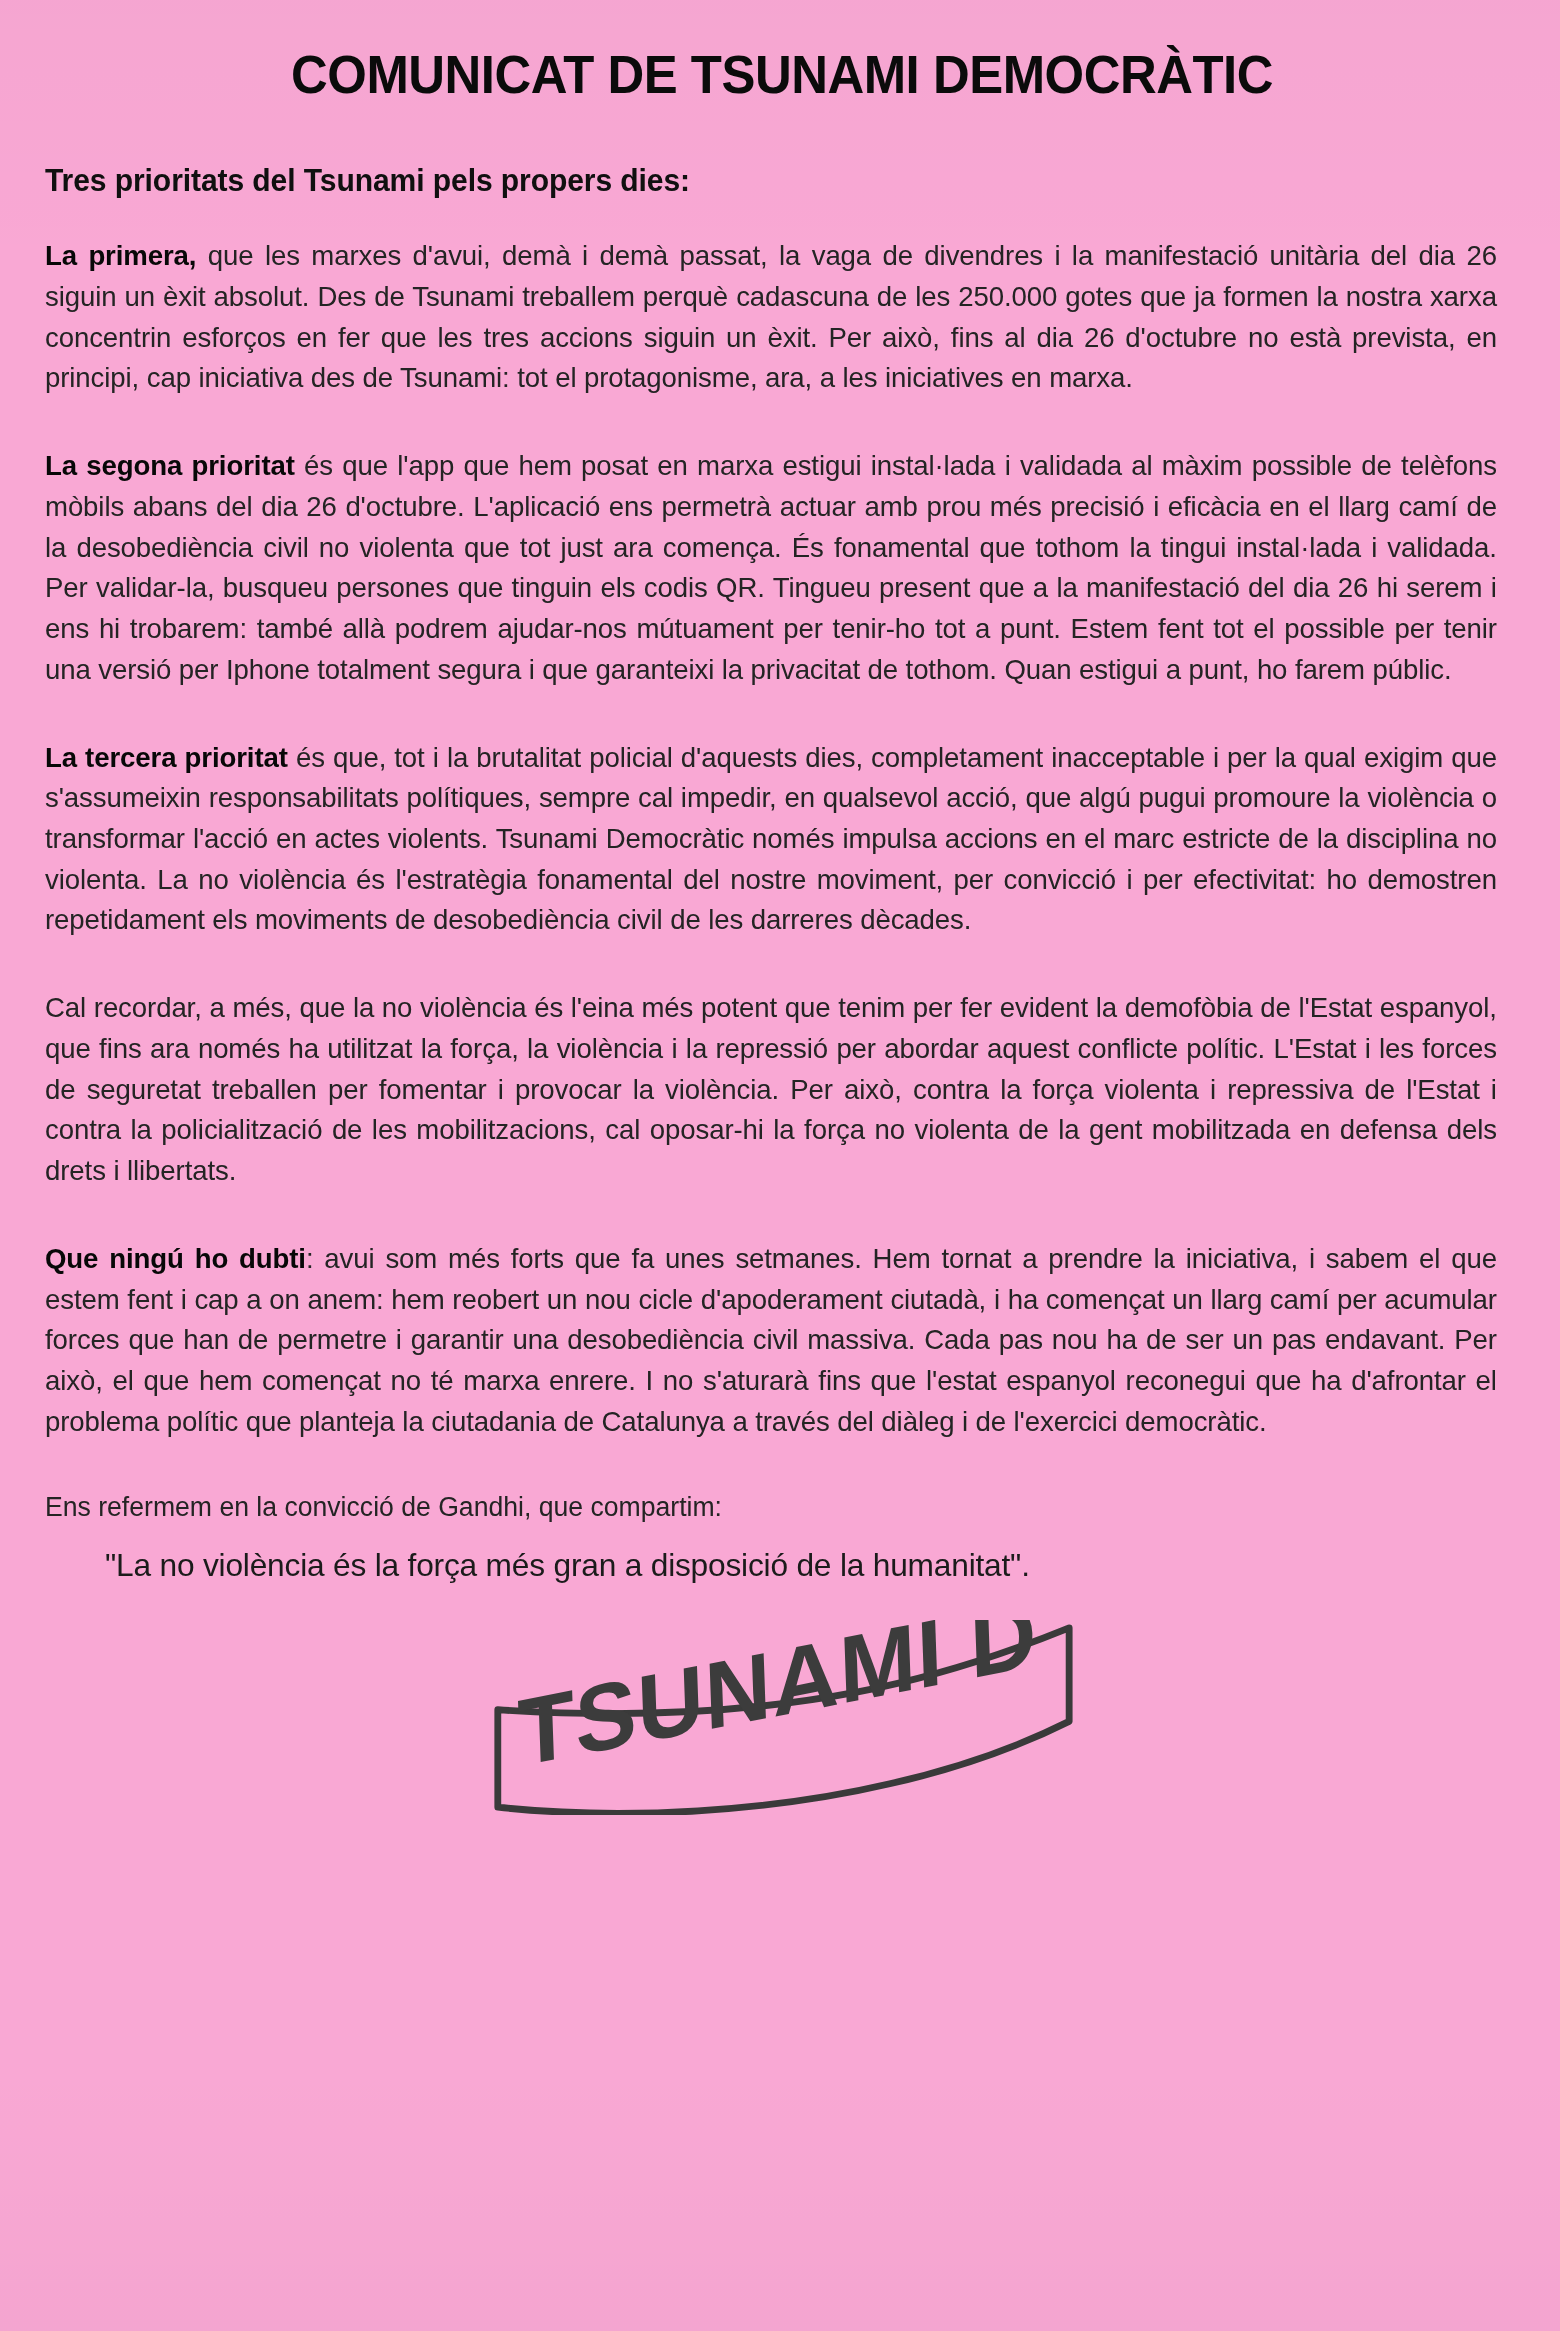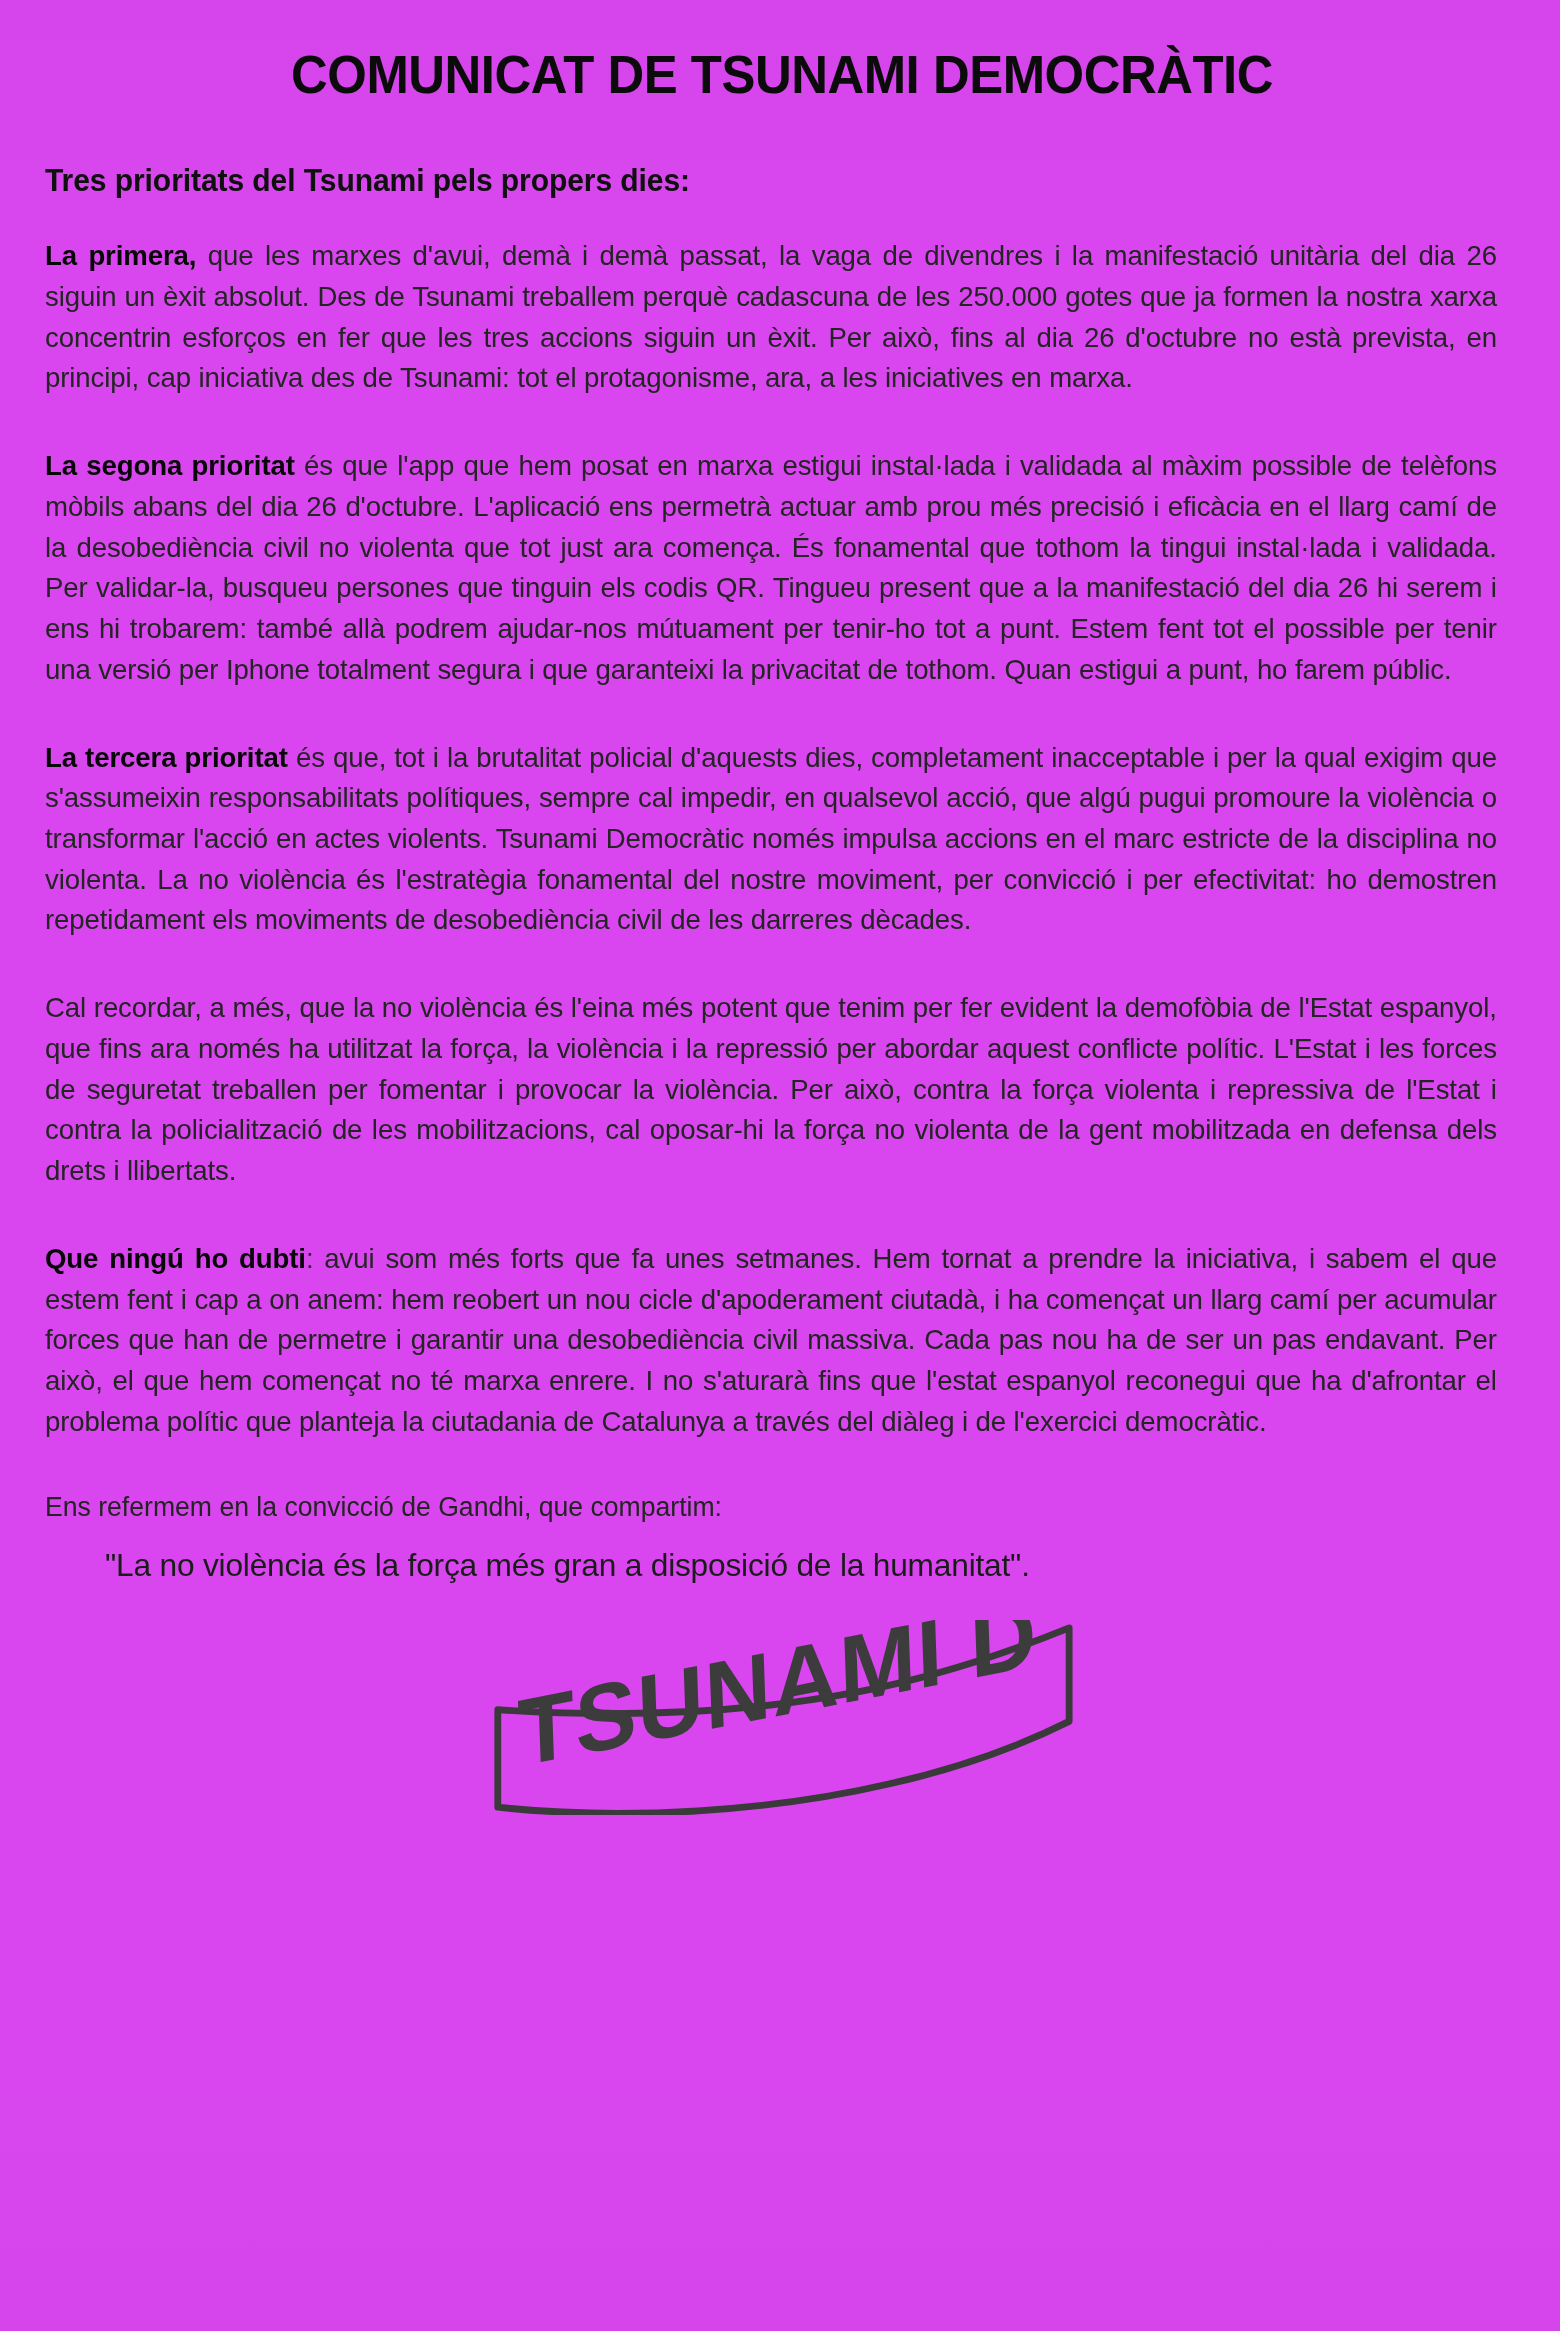--- a/index.html
+++ b/index.html
@@ -4,21 +4,21 @@
 <style>
   html, body {
     margin: 0;
     padding: 0;
     background: #ffffff;
   }
   .page {
     position: relative;
     width: 1560px;
     height: 2332px;
-    background: #d946ef;
+    background: #f9a8d4;
     margin: 0 auto;
     overflow: hidden;
     font-family: "Liberation Sans", "DejaVu Sans", sans-serif;
     color: #1a1a1a;
   }
   
   .scan-tint {
     position: absolute;
     inset: 0;
     background:

